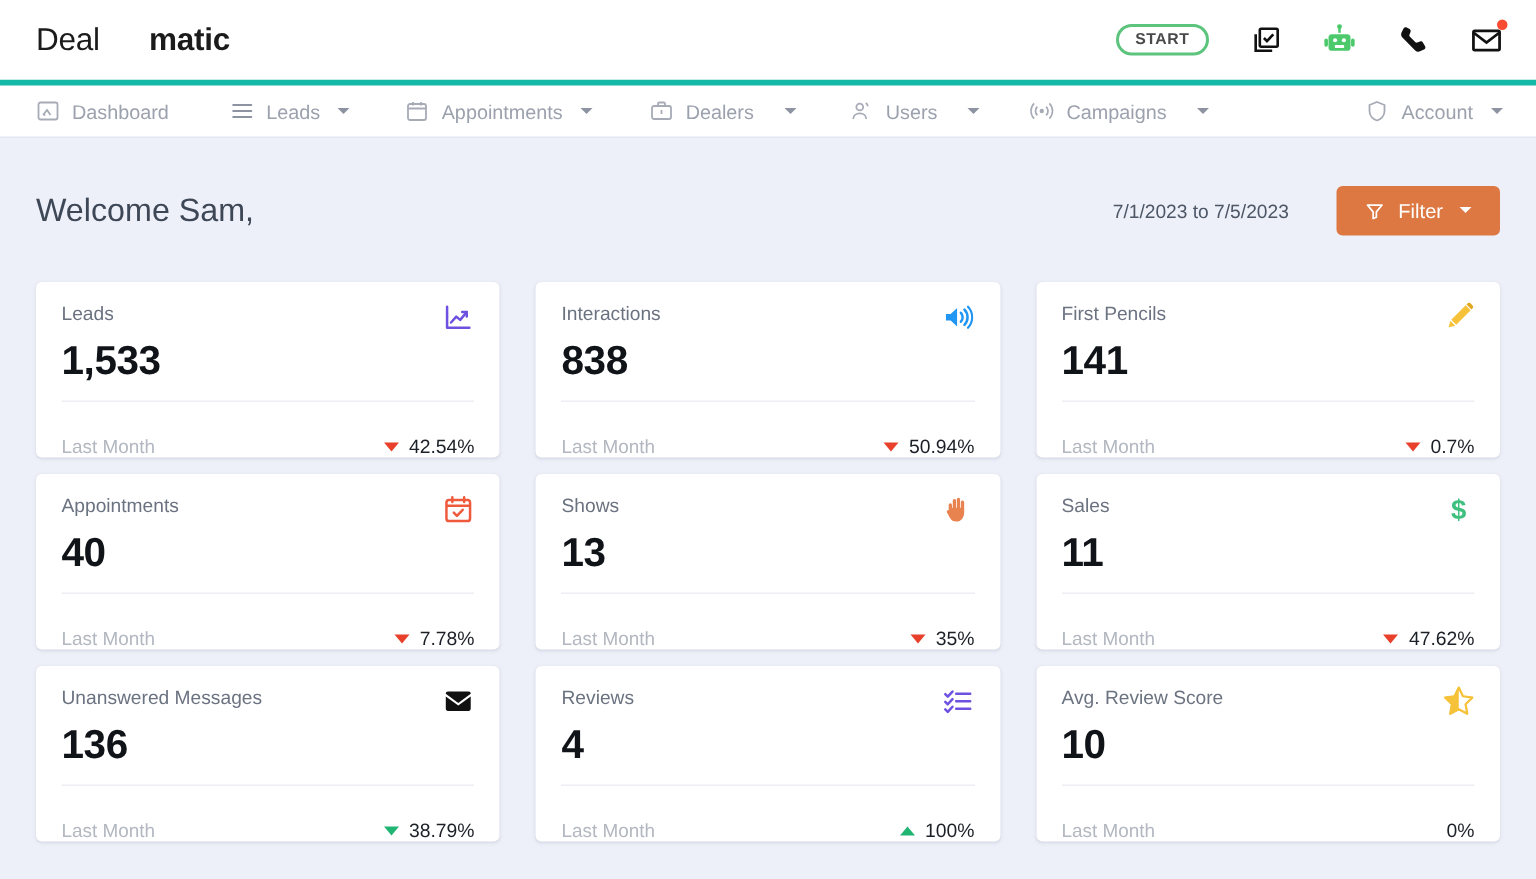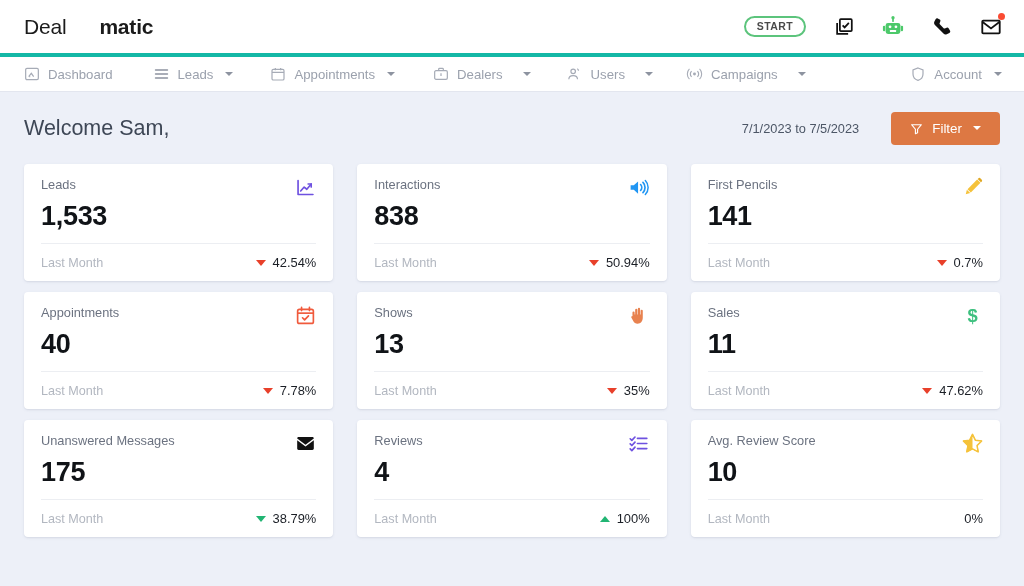--- a/index.html
+++ b/index.html
@@ -90,21 +90,21 @@
 
   
   .main {
     padding: 0 24px;
     background: #edf0f8;
     height: calc(586px - 53px - 39px);
   }
   .page-head {
     display: flex;
     align-items: center;
-    height: 72px;
+    height: 96px;
   }
   .page-title {
     font-size: 21.5px;
     color: #3e4756;
     font-weight: 400;
   }
   .head-right {
     margin-left: auto;
     display: flex;
     align-items: center;
@@ -169,21 +169,21 @@
     color: #101317;
     letter-spacing: -0.3px;
     margin-top: 3px;
     line-height: 1.18;
   }
   .card-foot {
     margin-top: auto;
     border-top: 1px solid #eceef2;
     height: 38px;
     display: flex;
-    align-items: center;
+    align-items: flex-end;
     gap: 24px;
   }
   .foot-label {
     font-size: 12.6px;
     color: #b2b7c0;
   }
   .foot-right {
     margin-left: auto;
     display: flex;
     align-items: center;
@@ -491,21 +491,21 @@
     <div class="card">
       <div class="card-top">
         <div class="card-label">Unanswered Messages</div>
         <div class="card-icon">
           <svg width="21" height="21" viewBox="0 0 24 24" fill="#111">
             <path d="M2.5 6.2c0-.9.7-1.6 1.6-1.6h15.8c.9 0 1.6.7 1.6 1.6L12 13.4 2.5 6.2z"></path>
             <path d="M2.5 8.3l9.5 7 9.5-7v9.5c0 .9-.7 1.6-1.6 1.6H4.1c-.9 0-1.6-.7-1.6-1.6V8.3z"></path>
           </svg>
         </div>
       </div>
-      <div class="card-value">175</div>
+      <div class="card-value">136</div>
       <div class="card-foot">
         <span class="foot-label">Last Month</span>
         <span class="foot-right">
           <span class="arrow-down good"></span>
           <span class="foot-pct">38.79%</span>
         </span>
       </div>
     </div>
 
     <div class="card">

